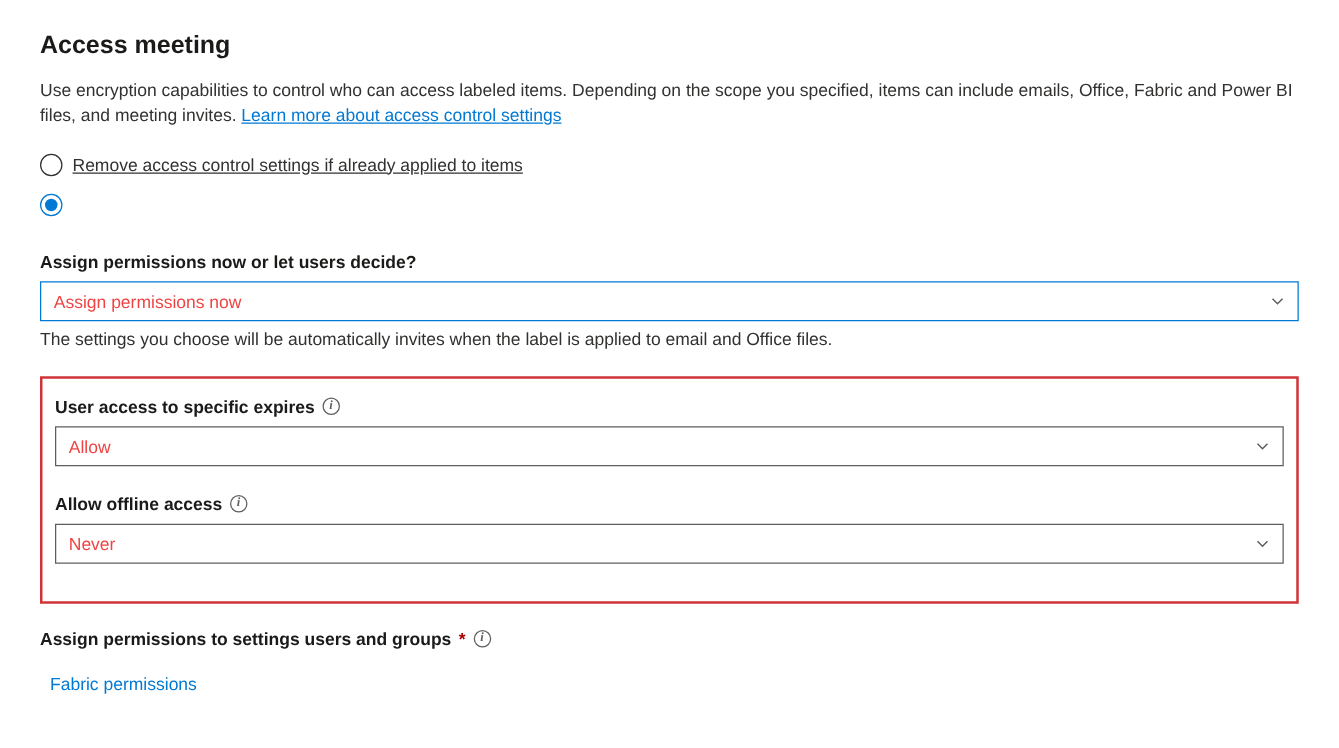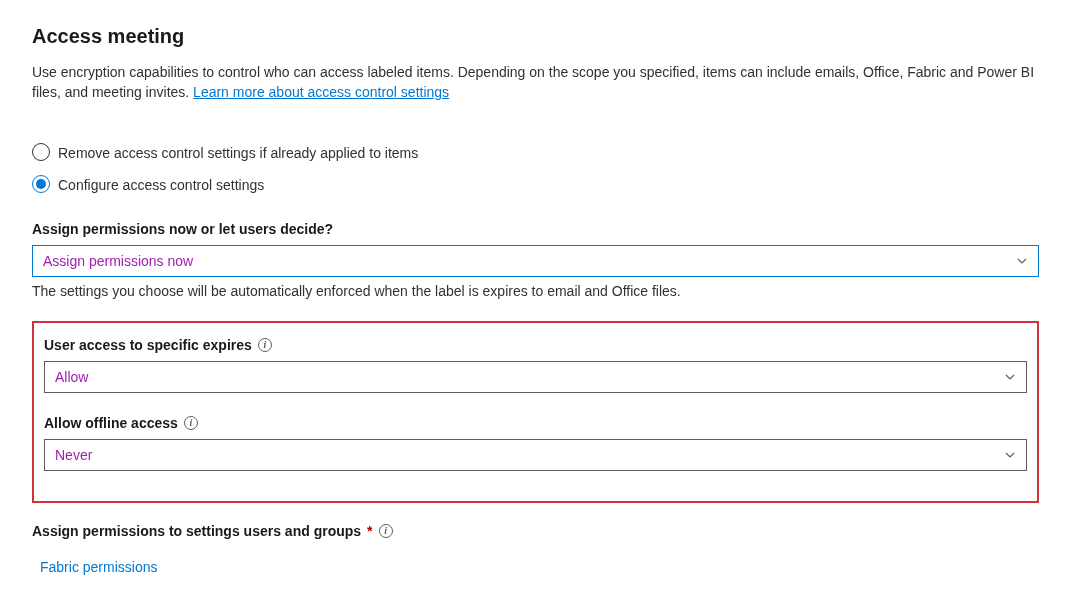--- a/index.html
+++ b/index.html
@@ -14,30 +14,31 @@
     .page-title {
       font-size: 20px;
       font-weight: 700;
       color: #1b1a19;
       margin-bottom: 14px;
     }
     .description {
       font-size: 14px;
       color: #323130;
       line-height: 1.45;
-      margin-bottom: 40px;
+      margin-bottom: 20px;
     }
     .link { color: #0078d4; text-decoration: underline; cursor: pointer; }
     .radio-group { margin-bottom: 28px; }
     .radio-option {
       display: flex;
-      align-items: flex-end;
+      align-items: center;
       gap: 8px;
       margin-bottom: 14px;
       cursor: pointer;
+      text-decoration: underline;
     }
     .radio {
       width: 18px; height: 18px;
       border: 1px solid #323130;
       border-radius: 50%;
       display: flex;
       align-items: center;
       justify-content: center;
       flex-shrink: 0;
     }
@@ -76,21 +77,21 @@
       width: 100%;
       height: 32px;
       border: 1px solid #605e5c;
       background: #fff;
       display: flex;
       align-items: center;
       justify-content: space-between;
       padding: 0 10px;
       cursor: pointer;
       font-size: 14px;
-      color: #a21caf;
+      color: #ef4444;
     }
     .dropdown.active { border: 1px solid #0078d4; }
     .chevron {
       width: 12px; height: 12px;
       display: flex; align-items: center; justify-content: center;
     }
     .chevron svg { stroke: #605e5c; stroke-width: 1.2; fill: none; }
     .helper-text {
       font-size: 14px;
       color: #323130;
@@ -121,35 +122,34 @@
   <span>Use encryption capabilities to control who can access labeled items. Depending on the scope you specified, items can include emails, Office, Fabric and Power BI files, and meeting invites. </span><a class="link">Learn more about access control settings</a>
 </p>
 
 <div class="radio-group">
   <div class="radio-option">
     <span class="radio"></span>
     <span class="radio-label">Remove access control settings if already applied to items</span>
   </div>
   <div class="radio-option">
     <span class="radio selected"></span>
-    <span class="radio-label">Configure access control settings</span>
   </div>
 </div>
 
 <div class="block">
   <div class="section-label">Assign permissions now or let users decide?</div>
   <div class="dropdown active">
     <span>Assign permissions now</span>
     <span class="chevron">
       <svg viewBox="0 0 12 12" width="12" height="12">
           <polyline points="2,4 6,8 10,4"></polyline>
         </svg>
     </span>
   </div>
-  <div class="helper-text">The settings you choose will be automatically enforced when the label is expires to email and Office files.</div>
+  <div class="helper-text">The settings you choose will be automatically invites when the label is applied to email and Office files.</div>
 </div>
 
 <div class="highlight-box">
   <div class="block">
     <div class="section-label">
       <span>User access to specific expires</span>
       <span class="info-icon">i</span>
     </div>
     <div class="dropdown">
       <span>Allow</span>

